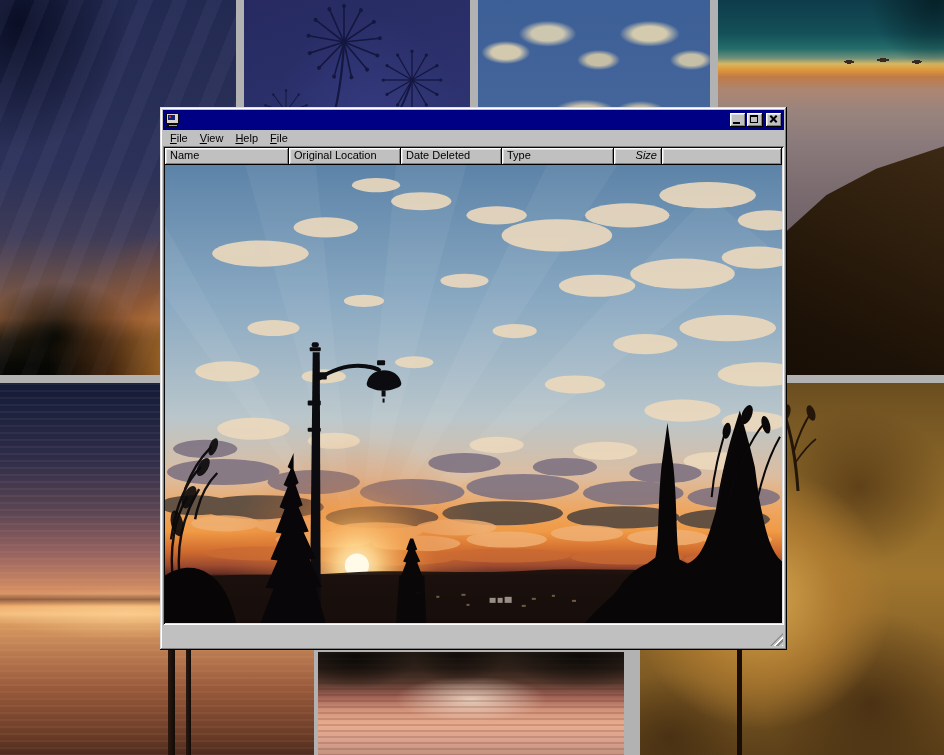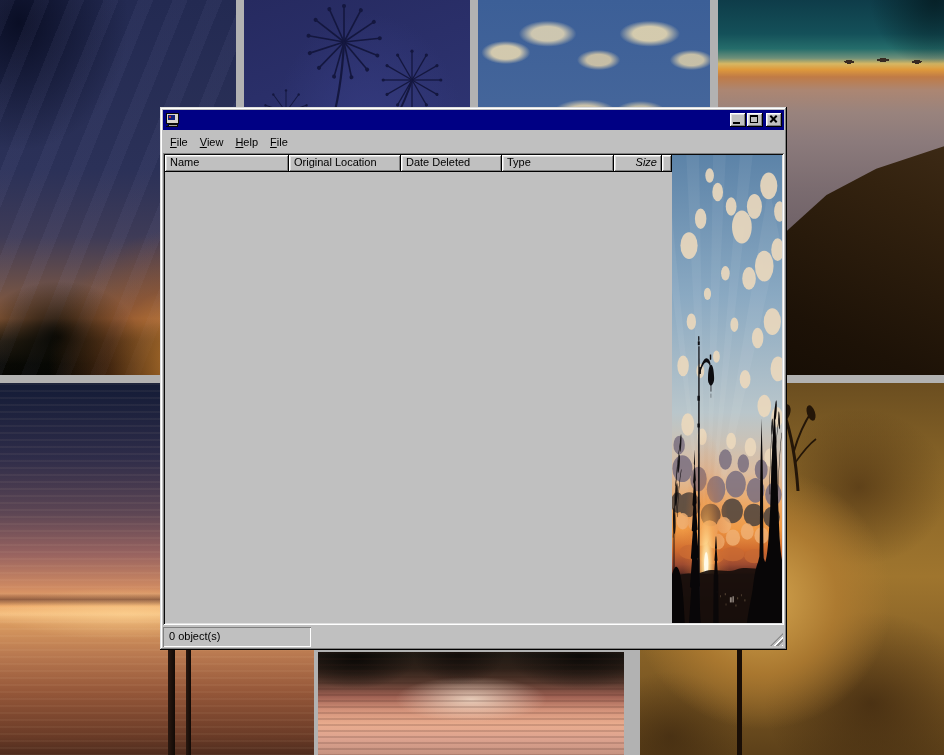--- a/index.html
+++ b/index.html
@@ -83,26 +83,26 @@
   #title-icon .stand{position:absolute;left:1px;top:13px;width:12px;height:1px;background:#0a0a0a;}
   #title-text{color:#fff;font-weight:bold;flex:1;white-space:nowrap;overflow:hidden;}
   .tbtn{width:16px;height:14px;background:#c0c0c0;border:0;padding:0;margin-left:1px;position:relative;flex:none;
         box-shadow:inset -1px -1px #000, inset 1px 1px #fff, inset -2px -2px #808080, inset 2px 2px #dfdfdf;}
   .tbtn.gap{margin-left:3px;}
   .g-min{position:absolute;left:3px;bottom:3px;width:7px;height:2px;background:#000;}
   .g-max{position:absolute;left:3px;top:2px;width:8px;height:8px;border:1px solid #000;border-top-width:2px;box-sizing:border-box;}
   .g-x1,.g-x2{position:absolute;left:3px;top:5px;width:9px;height:2px;background:#000;}
   .g-x1{transform:rotate(45deg);}
   .g-x2{transform:rotate(-45deg);}
-  #menubar{height:23px;display:flex;align-items:center;flex:none;padding-left:1px;}
+  #menubar{height:16px;display:flex;align-items:center;flex:none;padding-left:1px;}
   .menu-item{display:inline-block;padding:2px 6px;}
   .menu-item::first-letter{text-decoration:underline;}
   #listview{flex:1;margin-bottom:2px;position:relative;background:#c0c0c0;
        box-shadow:inset 1px 1px #808080, inset -1px -1px #fff, inset 2px 2px #0a0a0a, inset -2px -2px #dfdfdf;
-       padding:2px;box-sizing:border-box;display:flex;flex-direction:row;}
+       padding:2px;box-sizing:border-box;display:flex;flex-direction:column;}
   #header-row{height:17px;display:flex;flex:none;}
   .hcell{background:#c0c0c0;box-shadow:inset -1px -1px #000, inset 1px 1px #fff, inset -2px -2px #808080, inset 2px 2px #dfdfdf;
          padding:1px 5px 0 5px;box-sizing:border-box;white-space:nowrap;overflow:hidden;flex:none;}
   .hcell.right{text-align:right;font-style:italic;}
   .hcell.fill{flex:1;}
   #client{flex:1;position:relative;overflow:hidden;background:#000;}
   #client svg{position:absolute;inset:0;width:100%;height:100%;}
   #statusbar{height:20px;flex:none;display:flex;align-items:stretch;position:relative;}
   .spanel{box-shadow:inset 1px 1px #808080, inset -1px -1px #fff;padding:3px 0 0 6px;box-sizing:border-box;white-space:nowrap;overflow:hidden;}
   #sp1{width:148px;flex:none;margin-right:3px;}
@@ -415,18 +415,17 @@
           <g fill="#0a0809">
             <ellipse cx="579" cy="248" rx="5" ry="10" transform="rotate(22 579 248)"></ellipse>
             <ellipse cx="598" cy="258" rx="4" ry="9" transform="rotate(-15 598 258)"></ellipse>
             <ellipse cx="559" cy="264" rx="4" ry="8" transform="rotate(10 559 264)"></ellipse>
           </g>
         </svg>
       </div>
     </div>
 
     <div id="statusbar">
-      <div class="spanel" id="sp1">0 object(s)</div>
       <div id="grip"></div>
     </div>
 
   </div>
 </div>
 
 </body></html>

